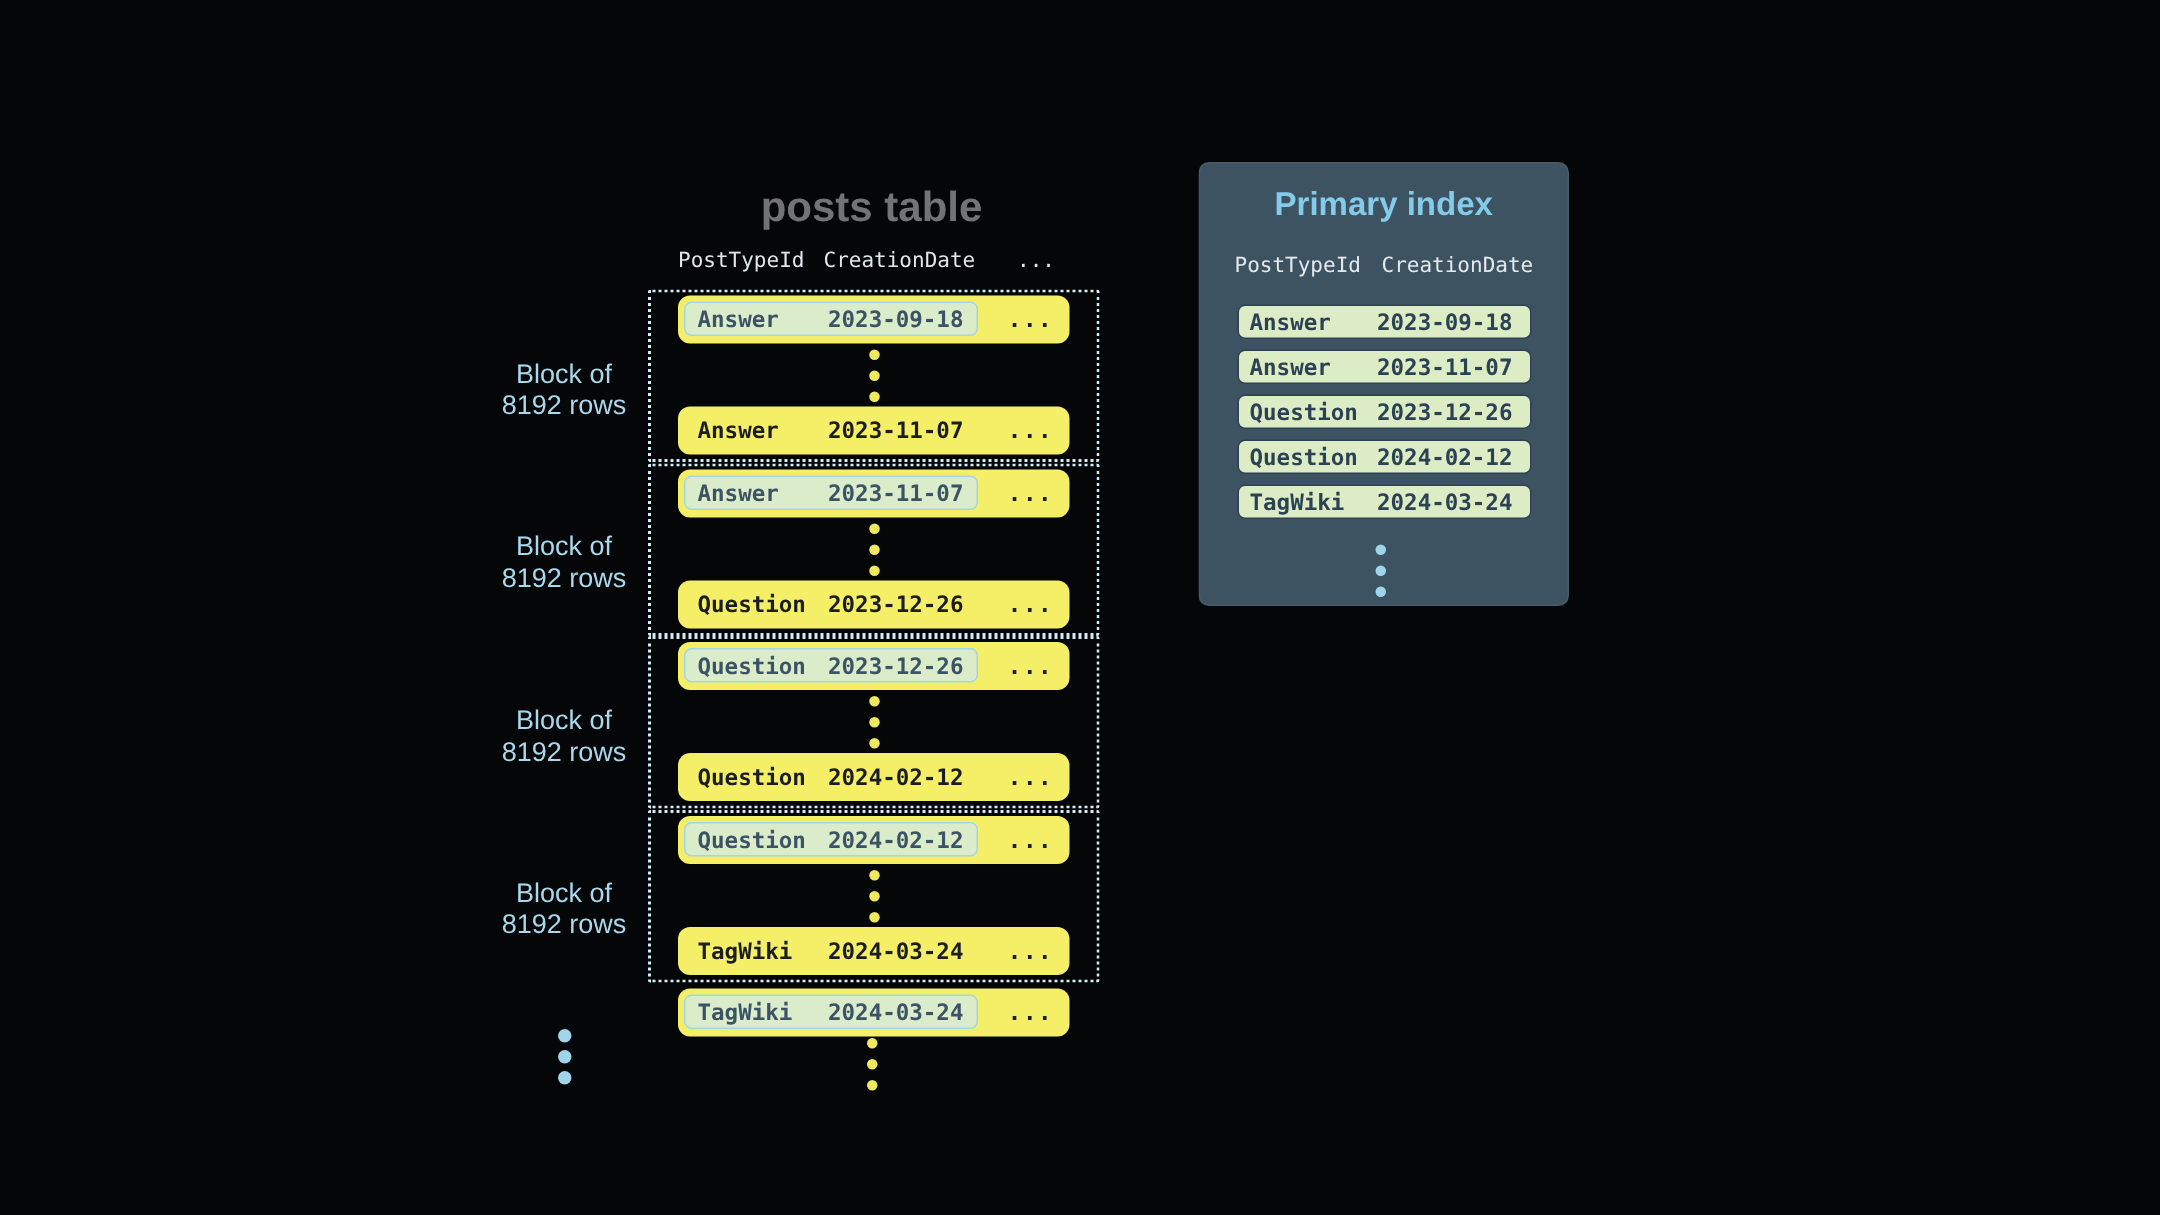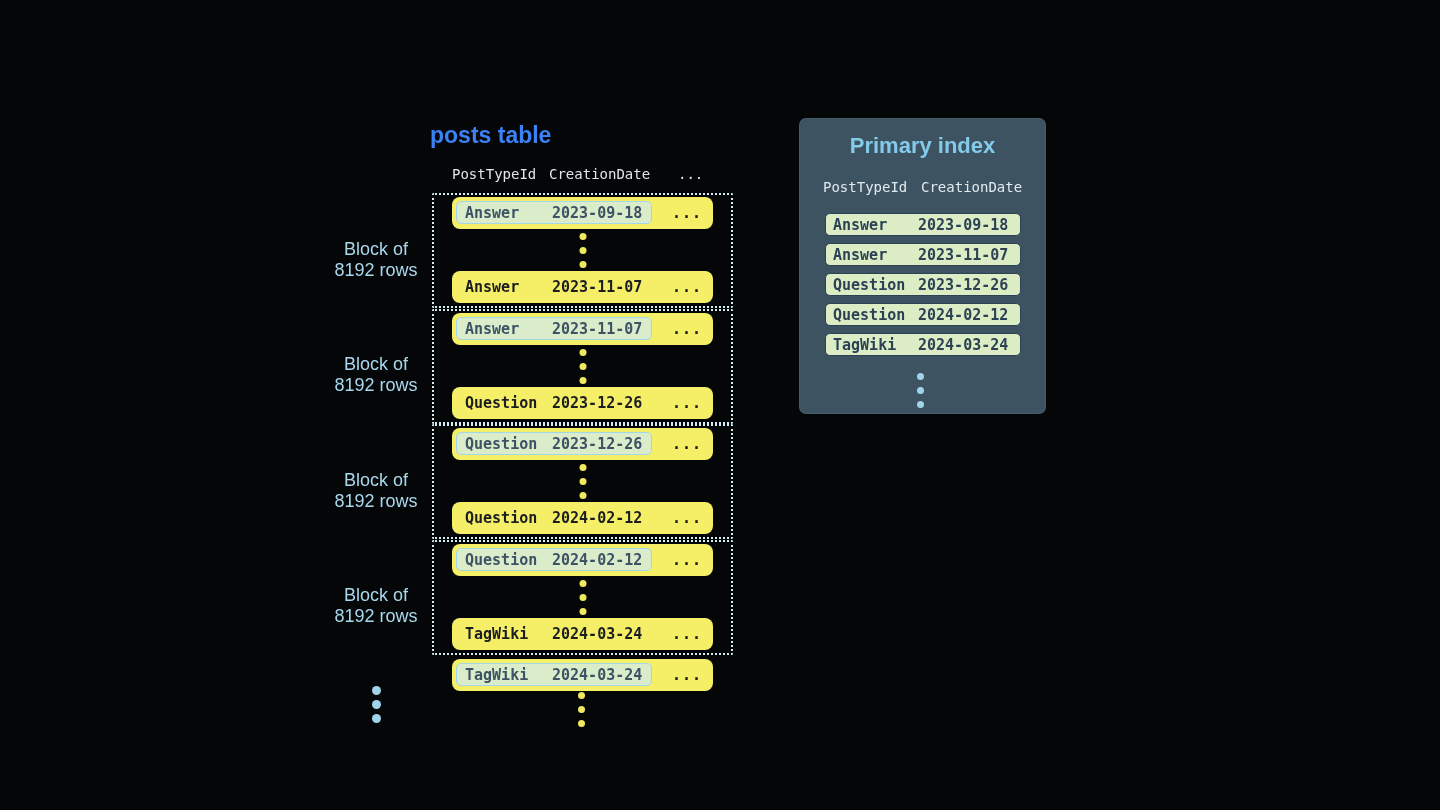--- a/index.html
+++ b/index.html
@@ -1,21 +1,21 @@
 <!DOCTYPE html>
 <html><head>
 <meta charset="utf-8">
 <style>
   html,body{margin:0;padding:0;background:#050608;}
   .stage{position:relative;width:1440px;height:810px;background:#050608;overflow:hidden;
          font-family:"DejaVu Sans Mono",monospace;}
 
   
-  .pt-title{position:absolute;left:430px;top:122px;width:302px;
-            font-family:"Liberation Sans",sans-serif;font-weight:700;font-size:23px;color:#3b82f6;}
+  .pt-title{position:absolute;left:430px;top:122px;width:302px;text-align:center;
+            font-family:"Liberation Sans",sans-serif;font-weight:700;font-size:28px;color:#737373;}
   .pt-headers{position:absolute;left:452px;top:166px;width:261px;display:flex;
               font-size:14px;color:#dfe7ea;}
   .pt-headers .h-type{width:97px;}
   .pt-headers .h-date{width:129px;}
 
   .block-label{position:absolute;left:311px;width:130px;text-align:center;
                font-family:"Liberation Sans",sans-serif;font-size:18px;line-height:21px;color:#a9d8ec;}
 
   .block{position:absolute;left:432px;width:301px;height:115px;box-sizing:border-box;
          border:2px dotted #d3ecf6;border-radius:2px;}
@@ -35,21 +35,21 @@
 
   .vdots{position:absolute;display:flex;flex-direction:column;gap:7px;}
   .vdots i{display:block;width:7px;height:7px;border-radius:50%;}
   .vdots.yellow i{background:#f0e95f;}
   .vdots.blue i{background:#9fd4ea;}
   .vdots.in-block{left:50%;transform:translateX(-50%);top:38px;}
   .vdots.big i{width:9px;height:9px;}
   .vdots.big{gap:5px;}
 
   
-  .panel{position:absolute;left:799px;top:118px;width:247px;height:296px;
+  .panel{position:absolute;left:799px;top:108px;width:247px;height:296px;
          background:#3d5362;border-radius:7px;border:1px solid rgba(255,255,255,0.05);box-sizing:border-box;}
   .panel-title{margin-top:14px;text-align:center;
                font-family:"Liberation Sans",sans-serif;font-weight:600;font-size:22px;color:#84cbe9;}
   .panel-headers{position:absolute;left:23px;top:60px;display:flex;font-size:14px;color:#e3eaee;}
   .panel-headers .h-type{width:98px;}
   .idx-row{position:absolute;left:25px;width:196px;height:23px;box-sizing:border-box;
            background:#dcedc6;border:1.5px solid #2c4254;border-radius:5px;
            display:flex;align-items:center;padding-left:7px;
            font-weight:700;font-size:15px;color:#2c4254;white-space:pre;}
   .idx-row .cell-type{display:inline-block;width:85px;}

